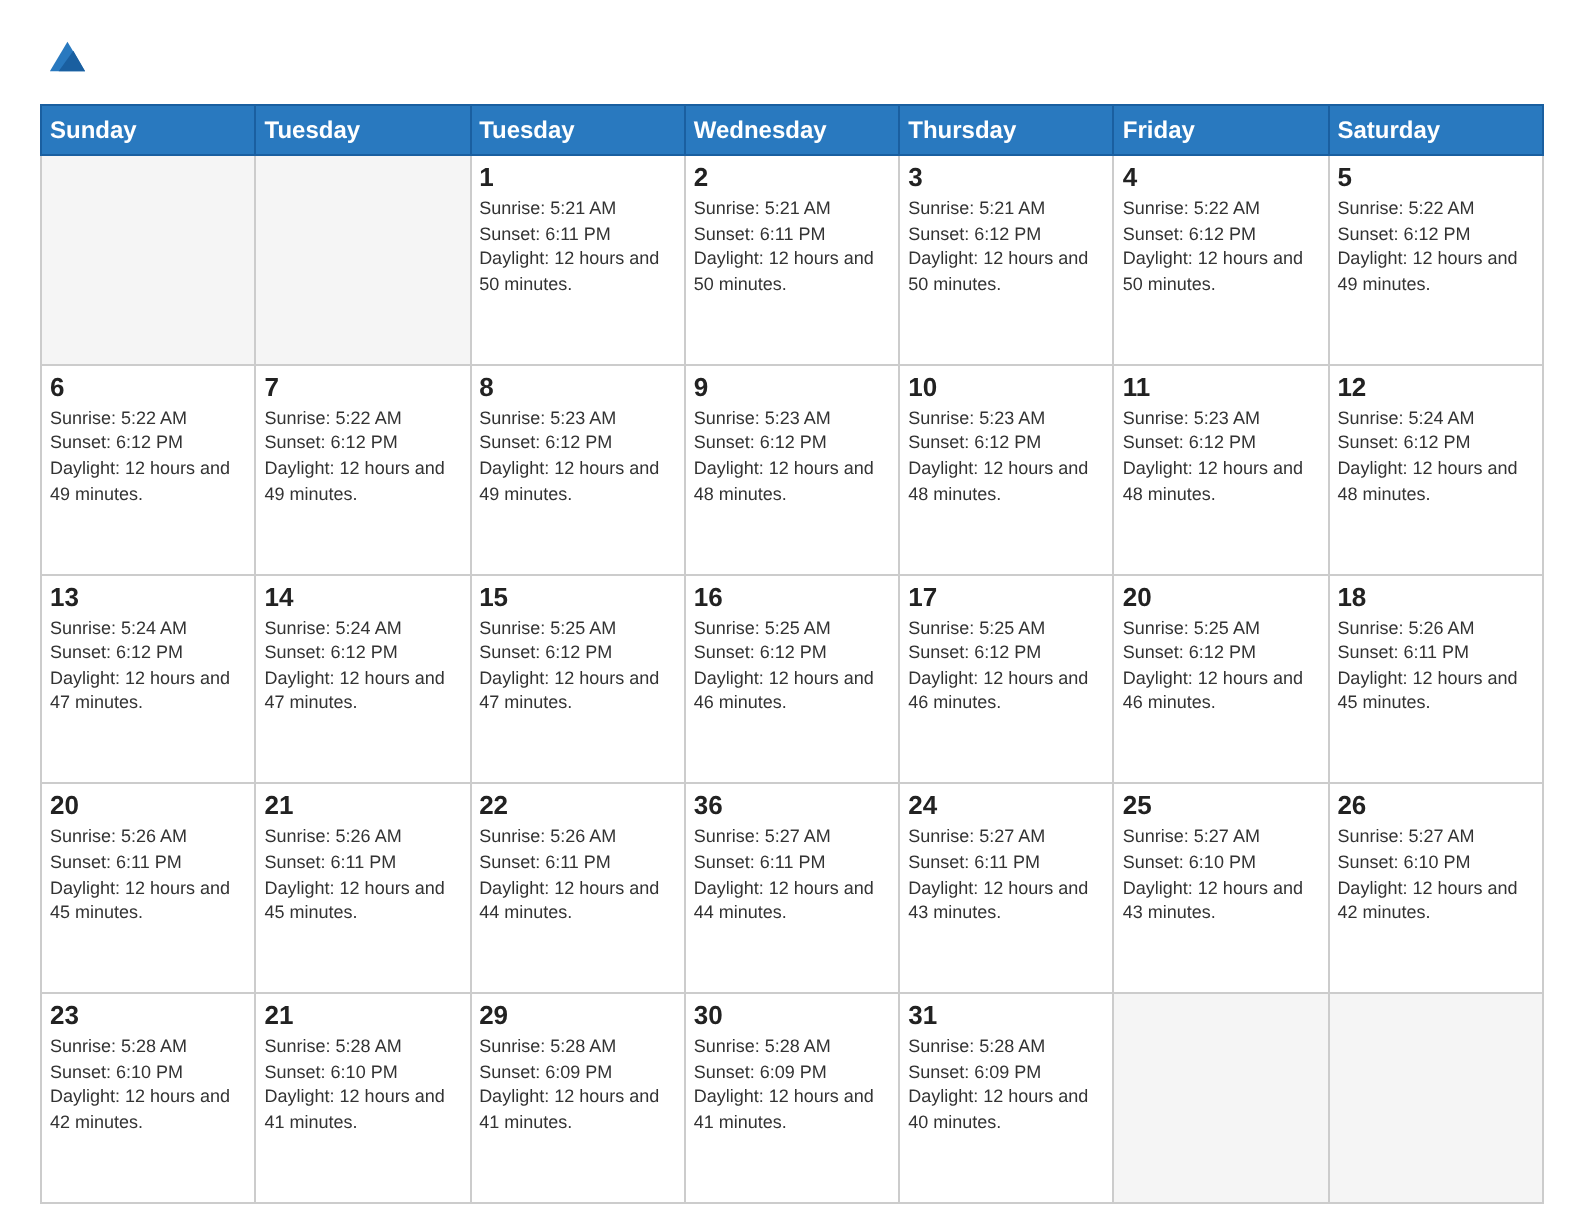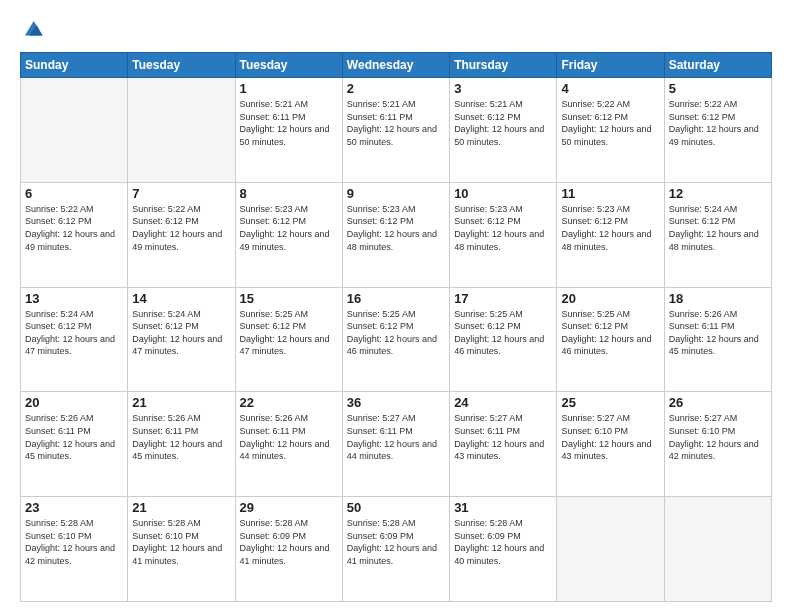--- a/index.html
+++ b/index.html
@@ -261,21 +261,21 @@
           </td>
           <td>
             <span class="day-num">21</span>
             <div class="day-detail">Sunrise: 5:28 AM<br>Sunset: 6:10 PM<br>Daylight: 12 hours and 41 minutes.</div>
           </td>
           <td>
             <span class="day-num">29</span>
             <div class="day-detail">Sunrise: 5:28 AM<br>Sunset: 6:09 PM<br>Daylight: 12 hours and 41 minutes.</div>
           </td>
           <td>
-            <span class="day-num">50</span>
+            <span class="day-num">30</span>
             <div class="day-detail">Sunrise: 5:28 AM<br>Sunset: 6:09 PM<br>Daylight: 12 hours and 41 minutes.</div>
           </td>
           <td>
             <span class="day-num">31</span>
             <div class="day-detail">Sunrise: 5:28 AM<br>Sunset: 6:09 PM<br>Daylight: 12 hours and 40 minutes.</div>
           </td>
           <td class="empty"></td>
           <td class="empty"></td>
         </tr>
       </tbody>

